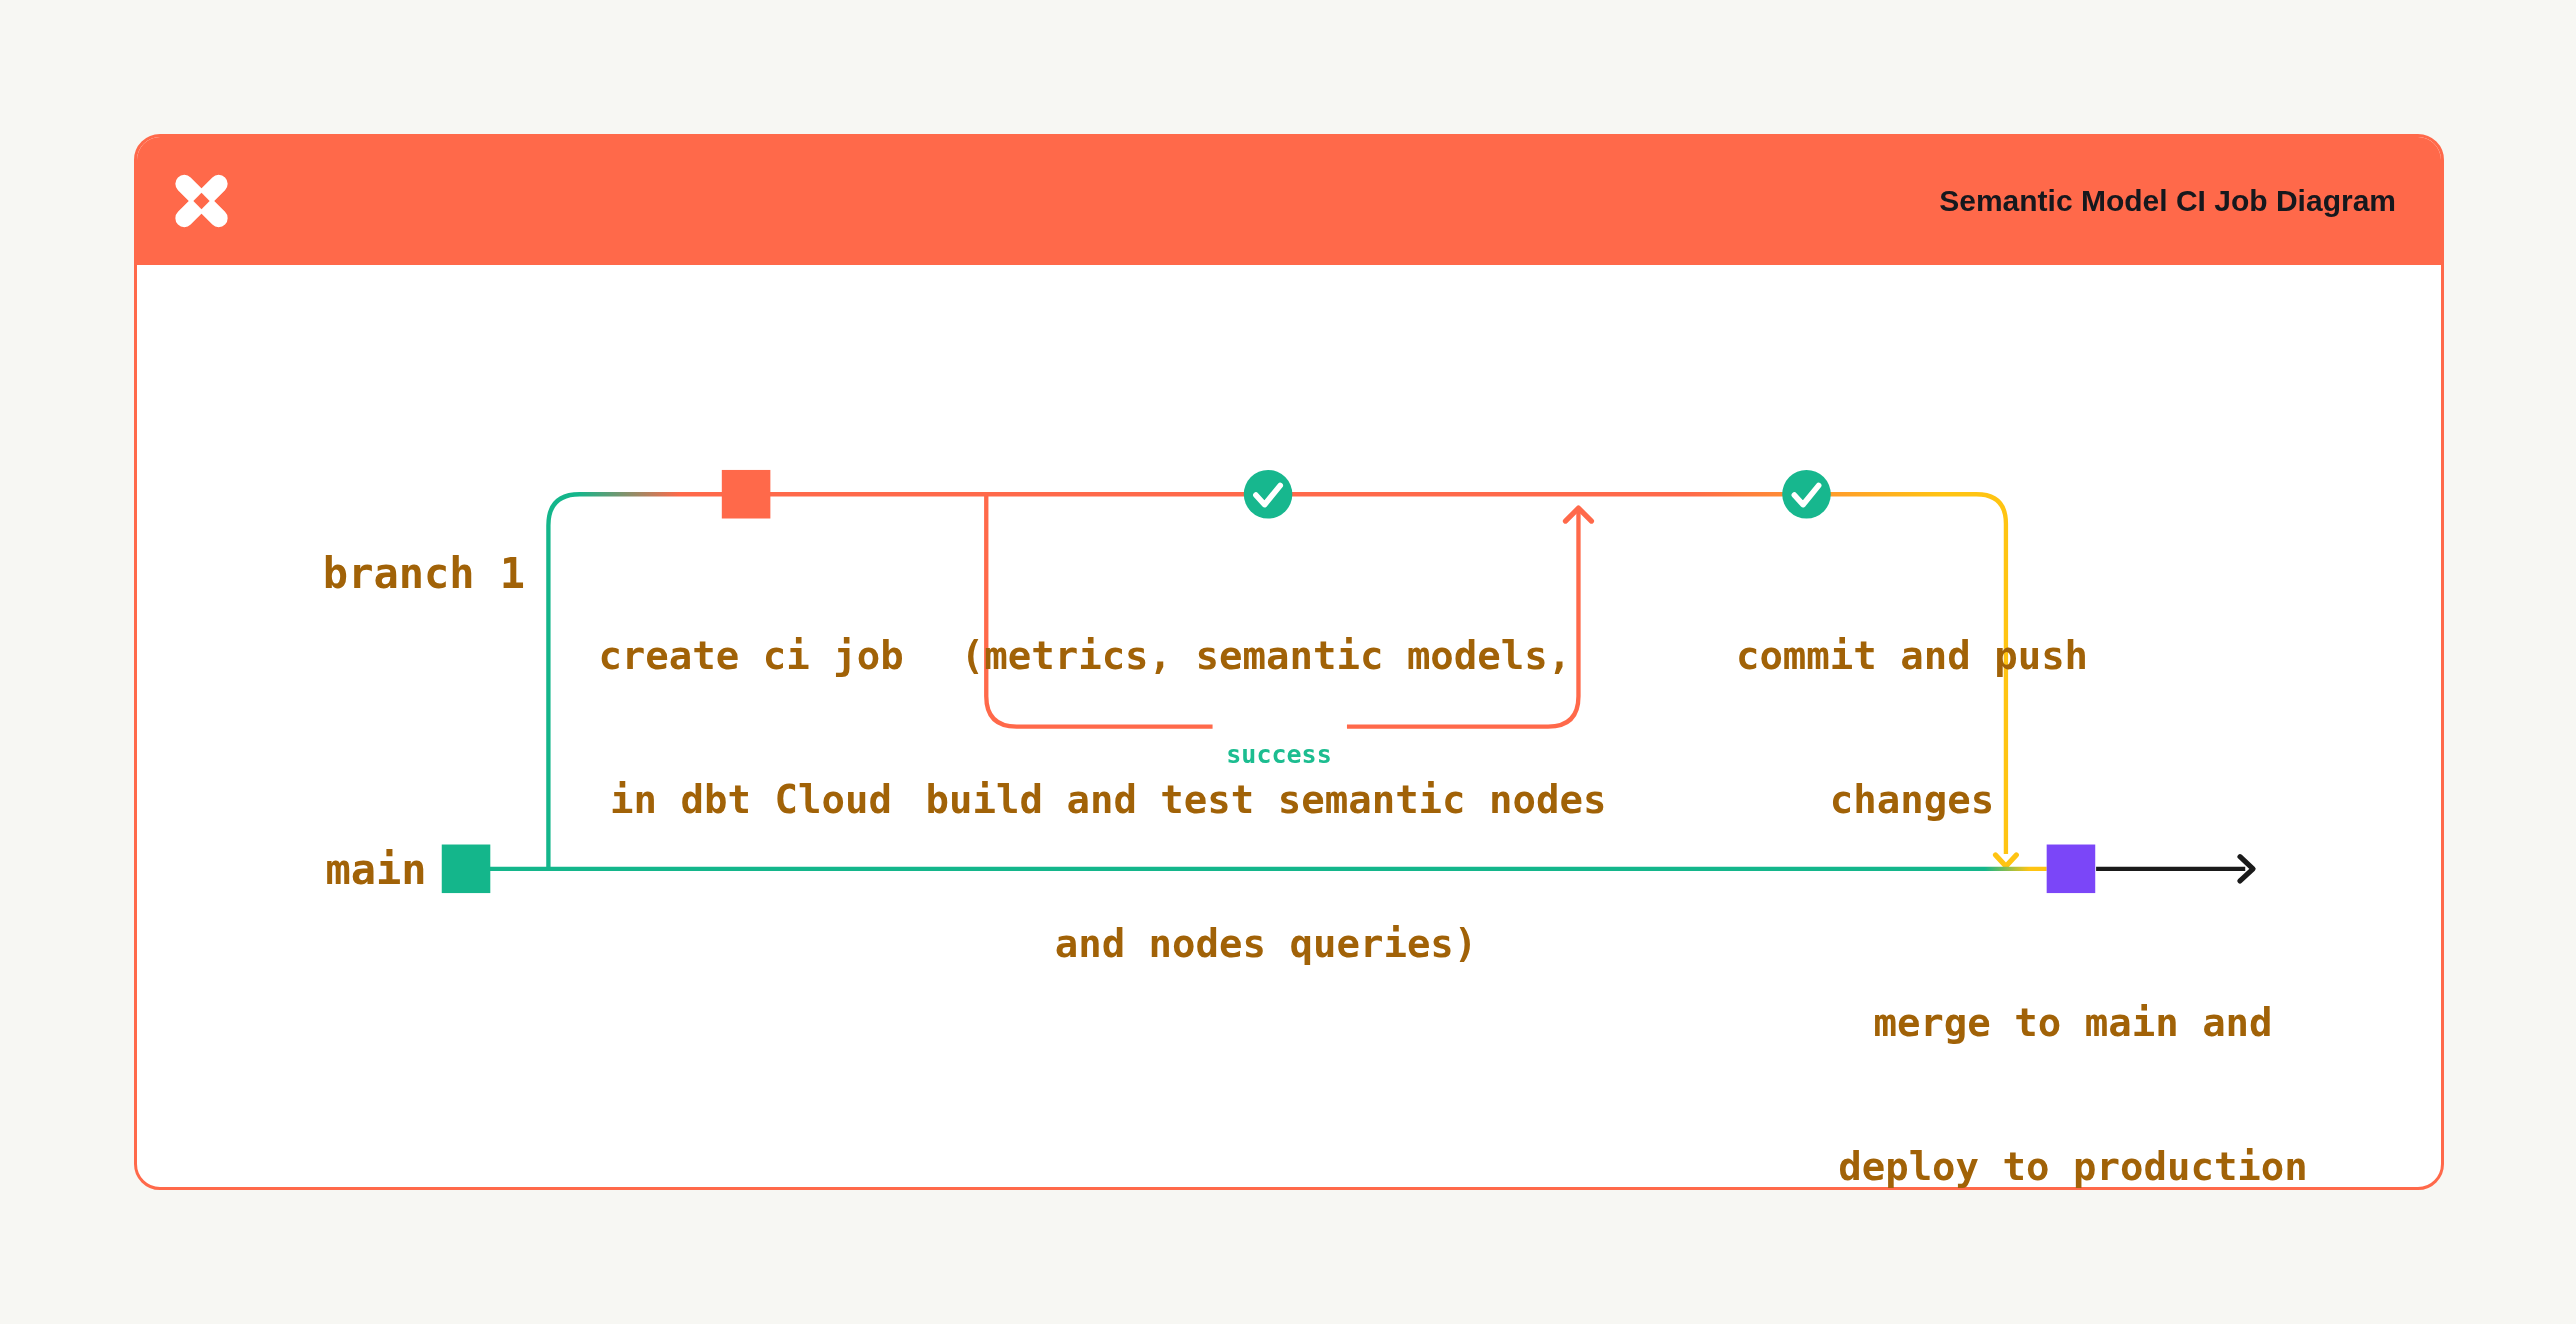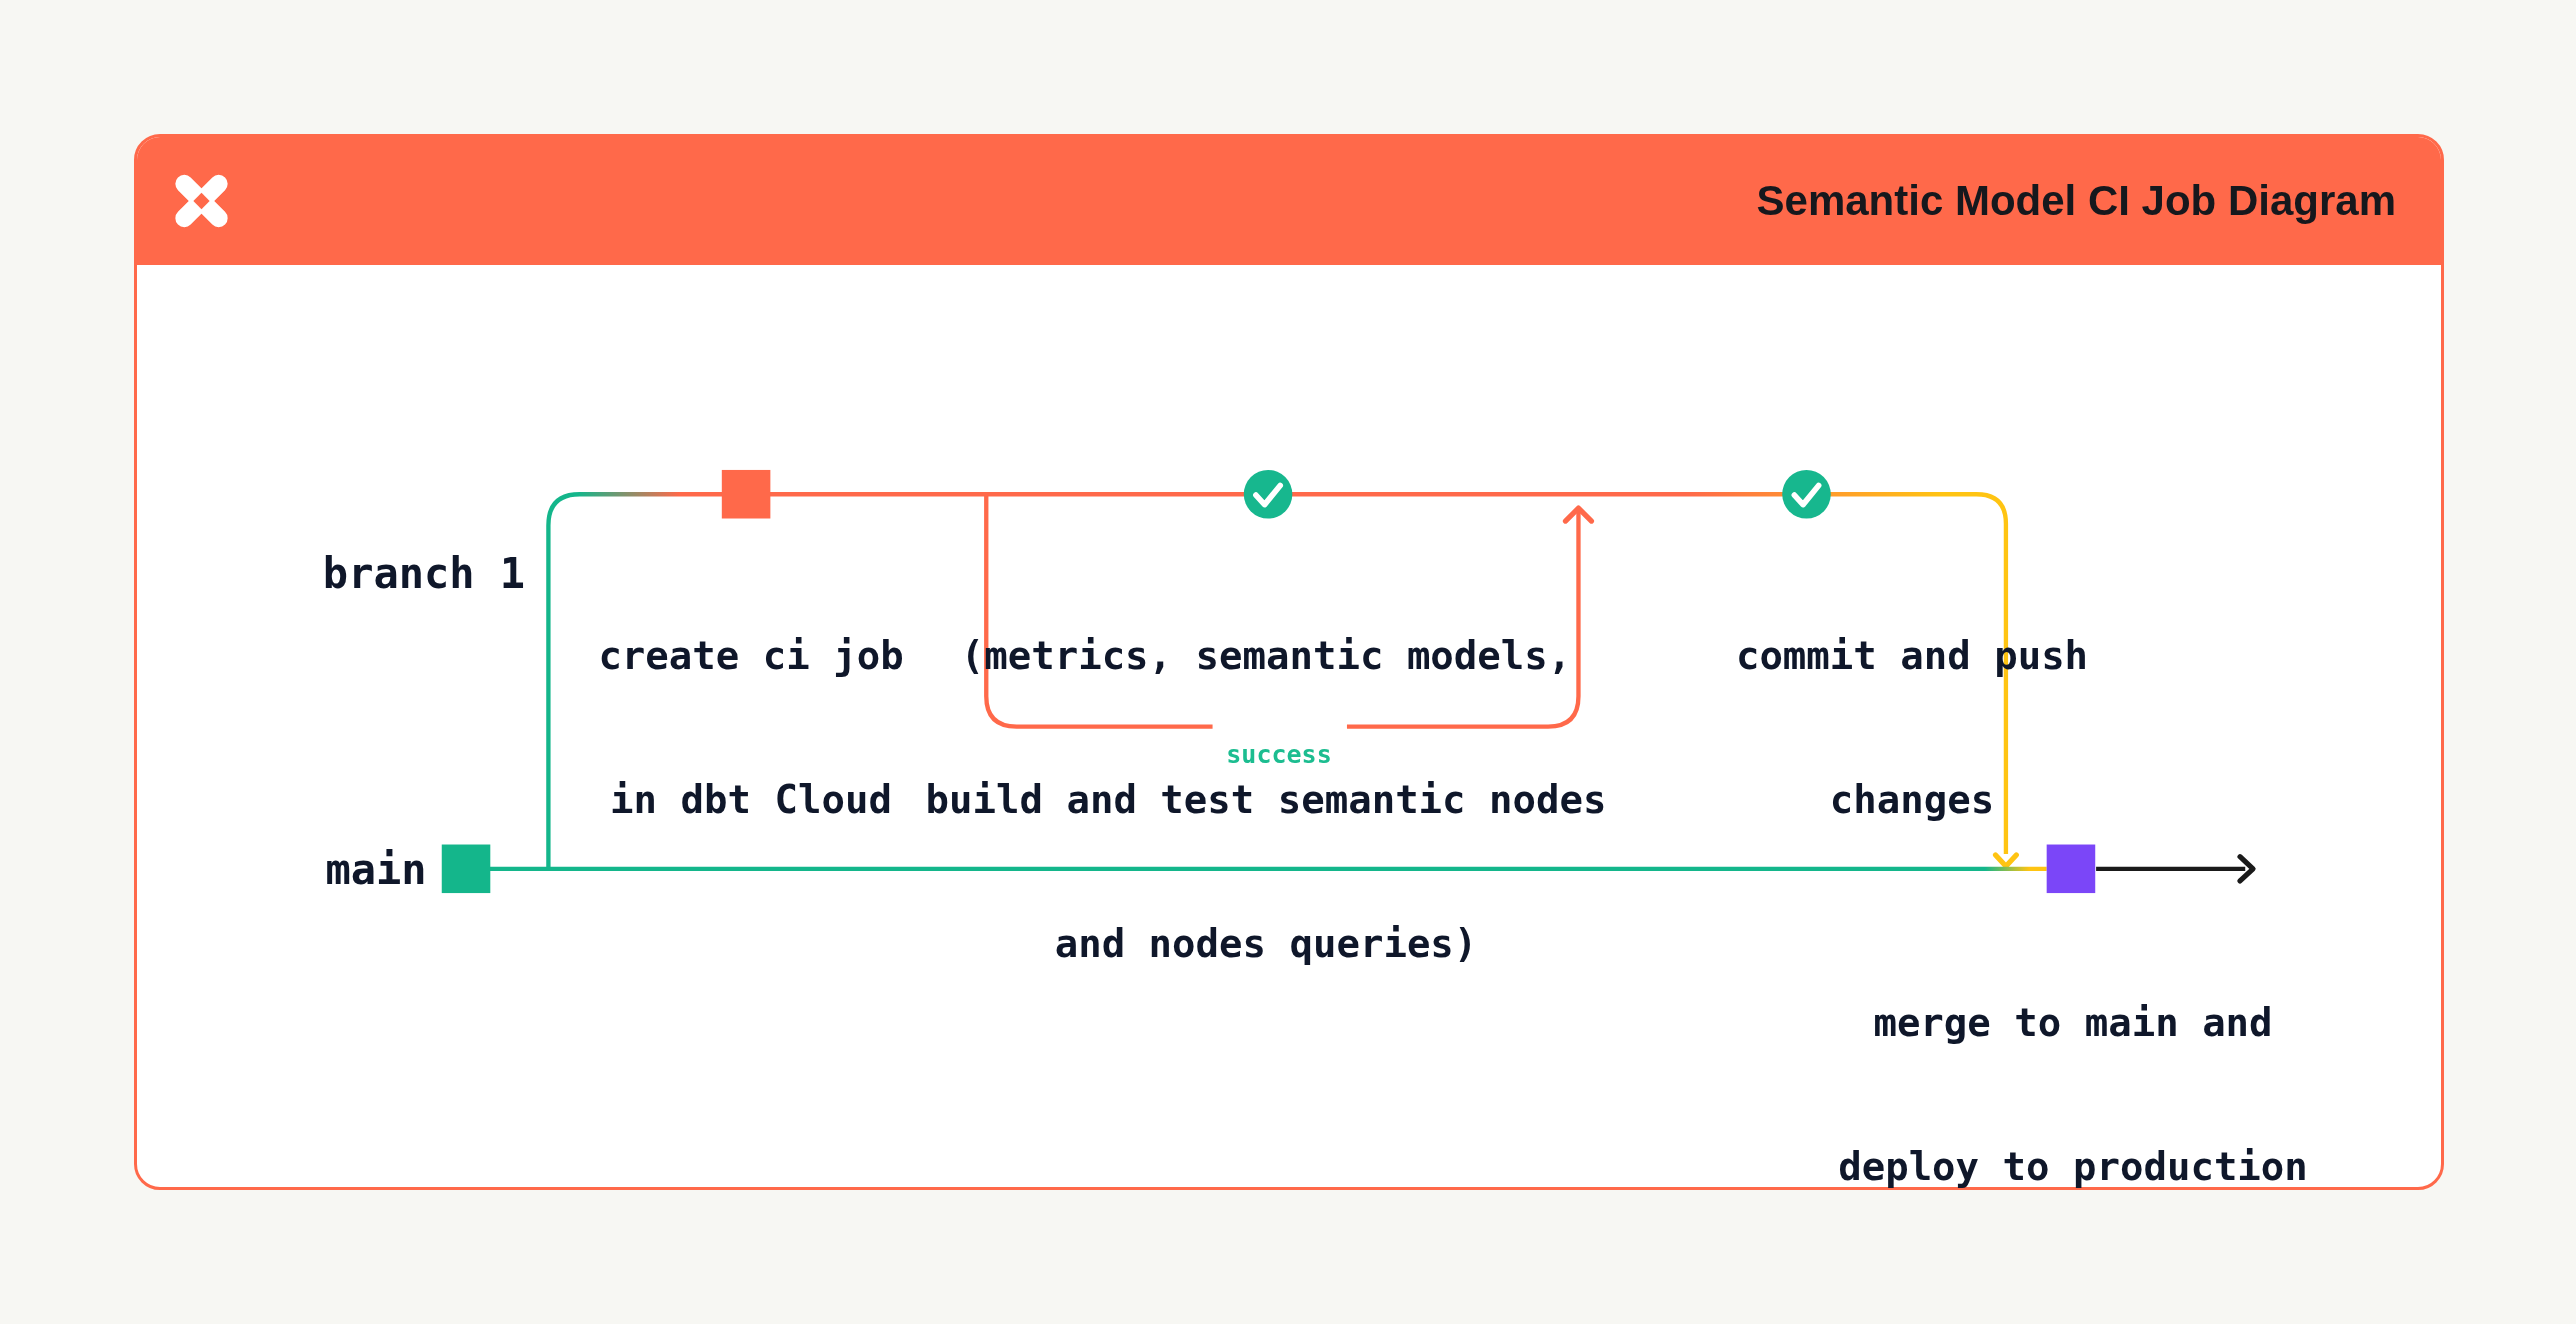--- a/index.html
+++ b/index.html
@@ -12,28 +12,28 @@
     position:absolute;left:134px;top:134px;width:2310px;height:1056px;
     box-sizing:border-box;background:#FFFFFF;
     border:3.5px solid #FF694A;border-radius:26px;overflow:hidden;
   }
   .header{
     position:absolute;left:0;top:0;right:0;height:128px;background:#FF694A;
     display:flex;align-items:center;justify-content:space-between;
     padding:0 45px 0 29.5px;box-sizing:border-box;
   }
   .title{
-    font-family:"Liberation Sans",sans-serif;font-size:42px;font-weight:700;
+    font-family:"Liberation Sans",sans-serif;font-size:30px;font-weight:700;
     color:#16181D;margin:0;white-space:nowrap;
   }
   .logo{display:block;line-height:0;}
   .wires{position:absolute;left:0;top:0;width:2576px;height:1324px;pointer-events:none;}
   .lbl{
     position:absolute;transform:translateX(-50%);text-align:center;
-    color:#0f172a;font-weight:700;white-space:pre;
+    color:#a16207;font-weight:700;white-space:pre;
   }
   .branchlbl{font-size:42px;line-height:45px;}
   .nodelbl{font-size:39px;line-height:48px;}
   .successlbl{font-size:25px;line-height:35px;color:#1CBD90;margin-top:28px;}
 </style>
 </head>
 <body>
 
 <div class="card">
   <div class="header">

